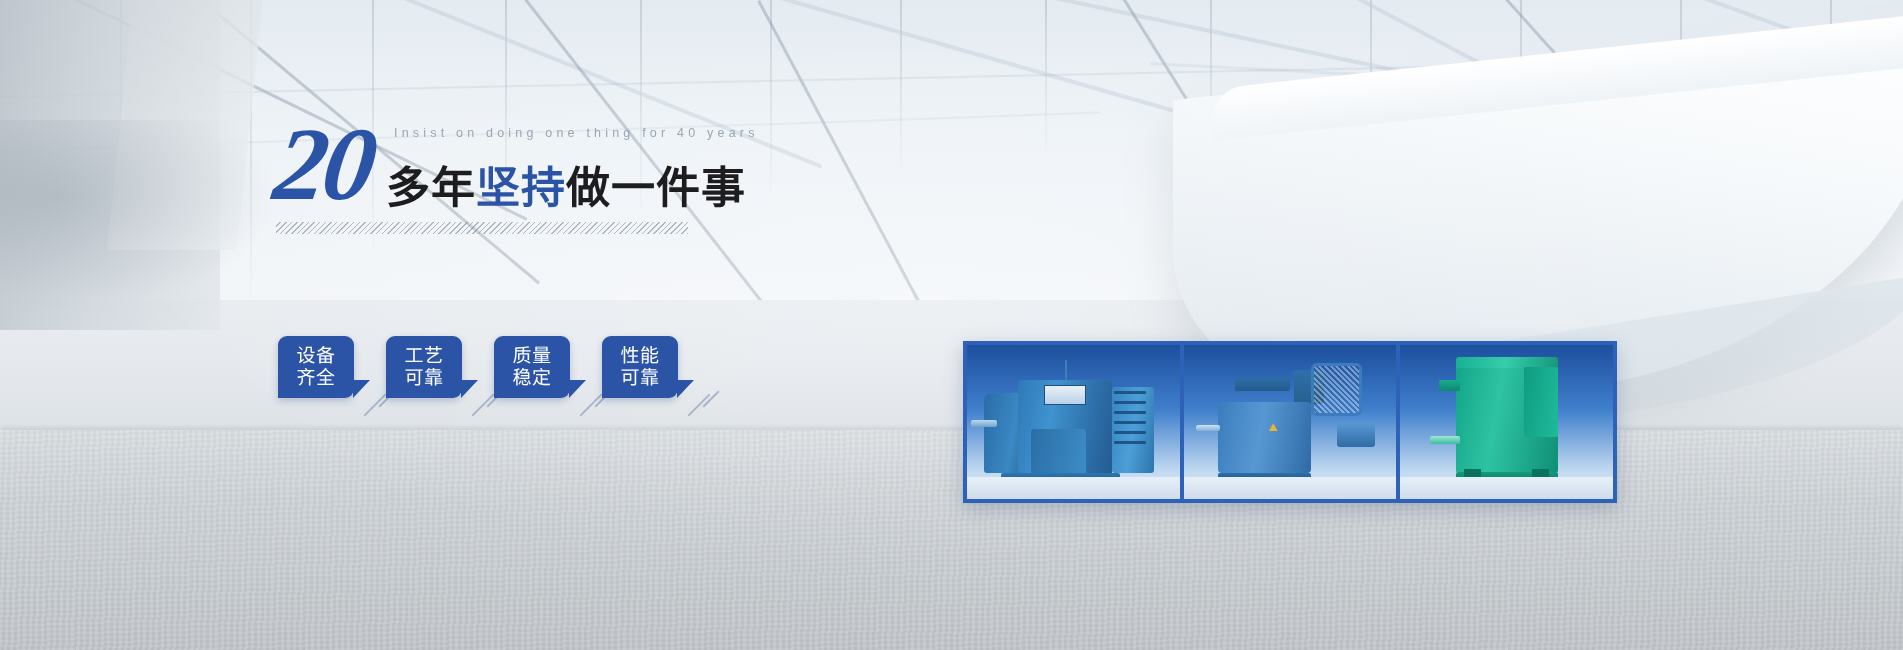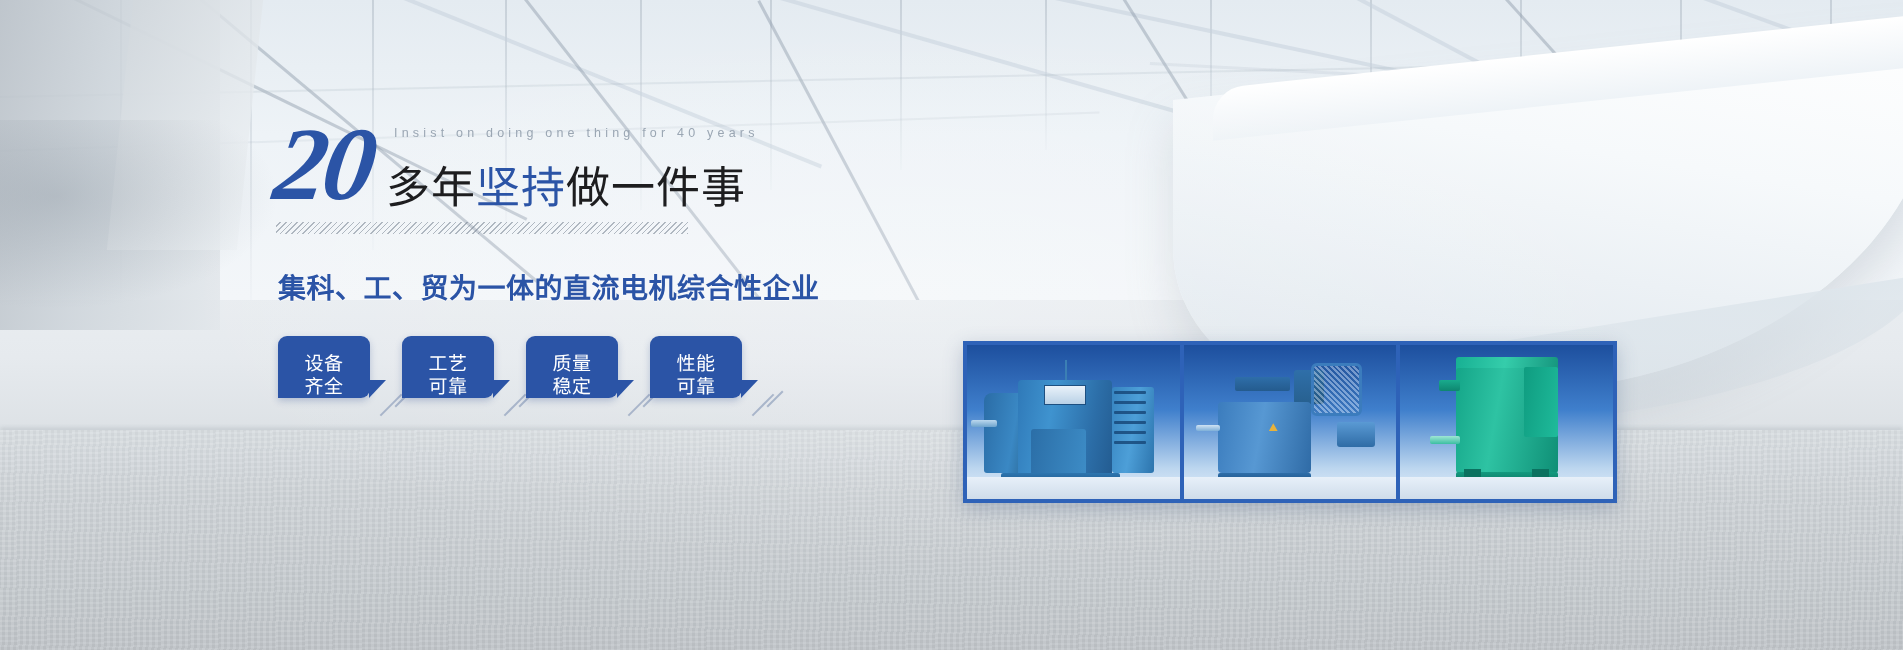--- a/index.html
+++ b/index.html
@@ -116,21 +116,21 @@
     transform:skewX(-8deg);
   }
   .eng-tag{
     position:absolute; left:118px; top:8px;
     font-size:12.5px; letter-spacing:4.2px;
     color:#9aa6b3; white-space:nowrap;
     font-weight:400;
   }
   .headline-cn{
     position:absolute; left:110px; top:34px;
-    font-size:44px; font-weight:400; letter-spacing:1px;
+    font-size:44px; font-weight:700; letter-spacing:1px;
     color:#1d1d1f; white-space:nowrap;
   }
   .headline-cn .hl{ color:#2b54a6; }
 
   .hatch{
     position:absolute; left:0; top:104px;
     width:412px; height:12px;
     background:repeating-linear-gradient(-45deg,
        rgba(120,132,146,.55) 0 1px, rgba(255,255,255,0) 1px 4px);
   }
@@ -139,25 +139,25 @@
     position:absolute; left:2px; top:148px;
     font-size:28px; font-weight:700; letter-spacing:.5px;
     color:#2b54a6; white-space:nowrap;
     text-shadow:0 1px 0 rgba(255,255,255,.6);
   }
 
   
   .badges{ position:absolute; left:2px; top:218px; display:flex; gap:32px; }
   .badge{
     position:relative;
-    width:92px; height:62px;
+    width:76px; height:62px;
     background:#2b54a6;
     border-radius:9px 9px 9px 0;
     display:flex; flex-direction:column;
-    align-items:center; justify-content:flex-end;
+    align-items:center; justify-content:center;
     color:#ffffff; font-size:19px; line-height:1.18;
     font-weight:400; letter-spacing:.5px;
     box-shadow:0 3px 7px rgba(40,70,140,.26);
   }
   .badge .tail{
     position:absolute; right:-16px; bottom:0;
     width:0; height:0;
     border-top:18px solid #2b54a6;
     border-right:17px solid transparent;
   }
@@ -359,21 +359,20 @@
     <div class="headline-row">
       <div class="num-20">20</div>
       <div class="eng-tag">Insist on doing one thing for 40 years</div>
       <div class="headline-cn">
         <span>多年</span><span class="hl">坚持</span><span>做一件事</span>
       </div>
     </div>
 
     <div class="hatch"></div>
 
-    <div class="subhead">集科、工、贸为一体的直流电机综合性企业</div>
 
     <div class="badges">
       <div class="badge">
         <span class="badge-line">设备</span>
         <span class="badge-line">齐全</span>
         <span class="tail"></span>
         <span class="slash"></span>
         <span class="slash s2"></span>
       </div>
       <div class="badge">

